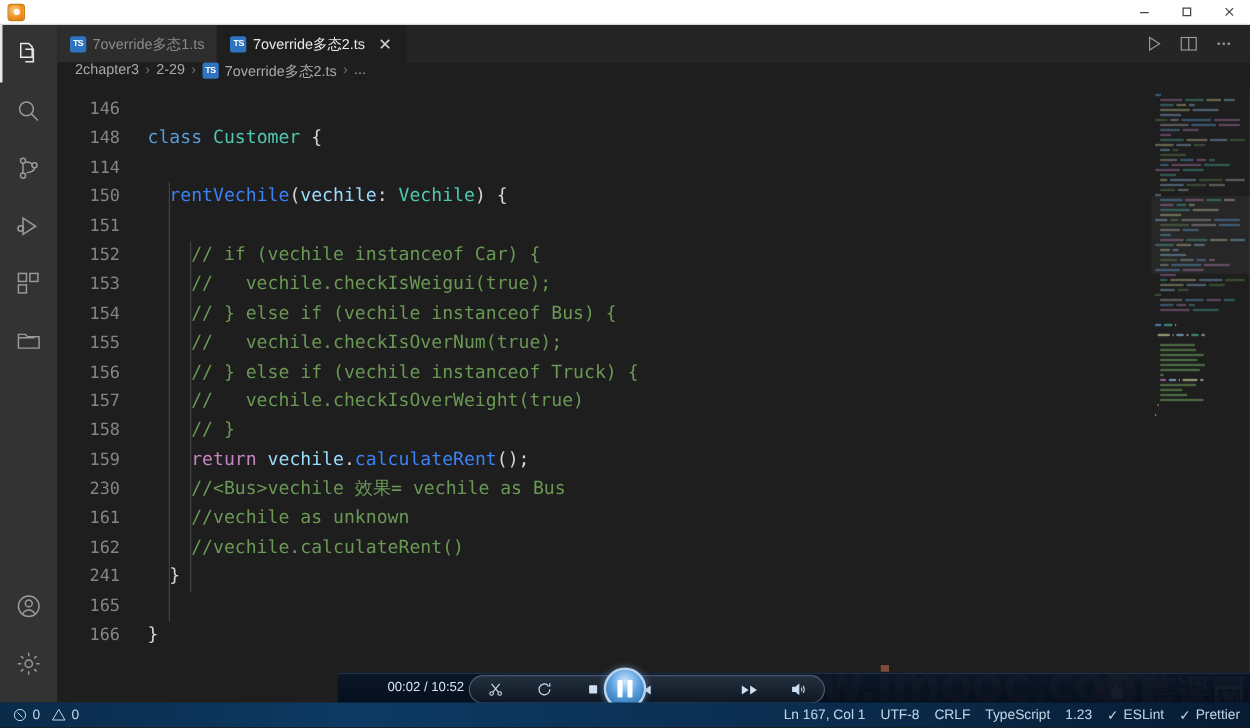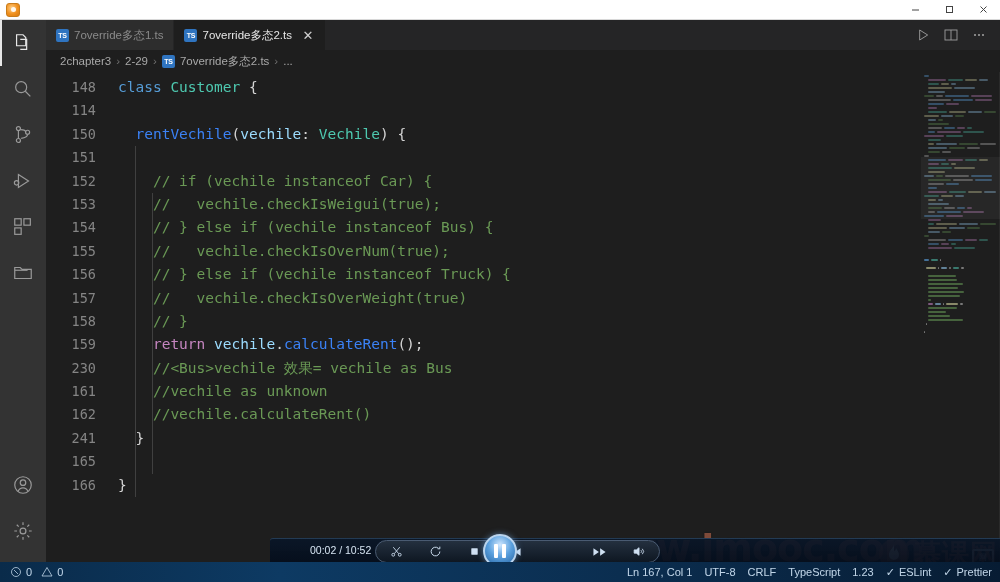--- a/index.html
+++ b/index.html
@@ -87,21 +87,21 @@
   .tb-icon {
     width: 26px; height: 26px;
     display: flex; align-items: center; justify-content: center;
   }
 
   
   .breadcrumb {
     position: absolute; top: 50px; left: 46px;
     width: 954px; height: 22px;
     background: #1e1e1e;
-    display: flex; align-items: center;
+    display: flex; 
     padding-left: 14px; gap: 5px;
     font-size: 11.5px; color: #a9a9a9;
     white-space: nowrap;
   }
   .bc-sep { color: #6f6f6f; }
 
   
   .activitybar {
     position: absolute; top: 20px; left: 0;
     width: 46px; height: 542px;
@@ -399,20 +399,21 @@
     <span>2-29</span>
     <span class="bc-sep">›</span>
     <span class="ts-badge">TS</span>
     <span>7override多态2.ts</span>
     <span class="bc-sep">›</span>
     <span>...</span>
   </div>
 
   <div class="editor">
     <div class="code-area" id="code-area">
+        <div class="line"><span class="ln">146</span><span class="lc"></span></div>
         <div class="line"><span class="ln">148</span><span class="lc"><span class="kw">class</span><span class="pn"> </span><span class="typ">Customer</span><span class="pn"> {</span></span></div>
         <div class="line"><span class="ln">114</span><span class="lc"></span></div>
         <div class="line"><span class="ln">150</span><span class="lc"><span class="pn">  </span><span class="fn">rentVechile</span><span class="pn">(</span><span class="var">vechile</span><span class="pn">: </span><span class="typ">Vechile</span><span class="pn">) {</span></span></div>
         <div class="line"><span class="ln">151</span><span class="lc"></span></div>
         <div class="line"><span class="ln">152</span><span class="lc"><span class="cmt">    // if (vechile instanceof Car) {</span></span></div>
         <div class="line"><span class="ln">153</span><span class="lc"><span class="cmt">    //   vechile.checkIsWeigui(true);</span></span></div>
         <div class="line"><span class="ln">154</span><span class="lc"><span class="cmt">    // } else if (vechile instanceof Bus) {</span></span></div>
         <div class="line"><span class="ln">155</span><span class="lc"><span class="cmt">    //   vechile.checkIsOverNum(true);</span></span></div>
         <div class="line"><span class="ln">156</span><span class="lc"><span class="cmt">    // } else if (vechile instanceof Truck) {</span></span></div>
         <div class="line"><span class="ln">157</span><span class="lc"><span class="cmt">    //   vechile.checkIsOverWeight(true)</span></span></div>

